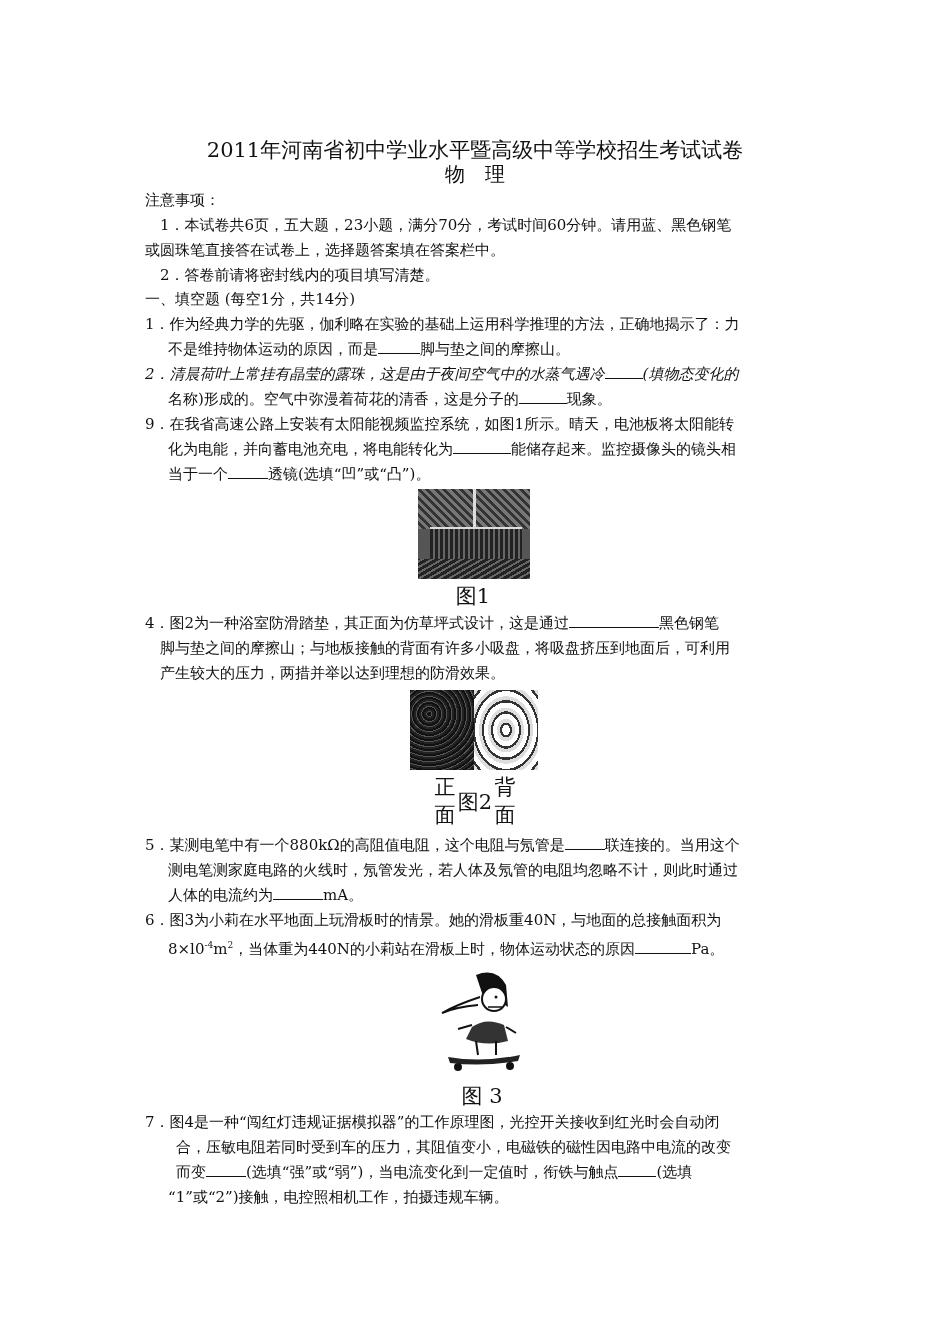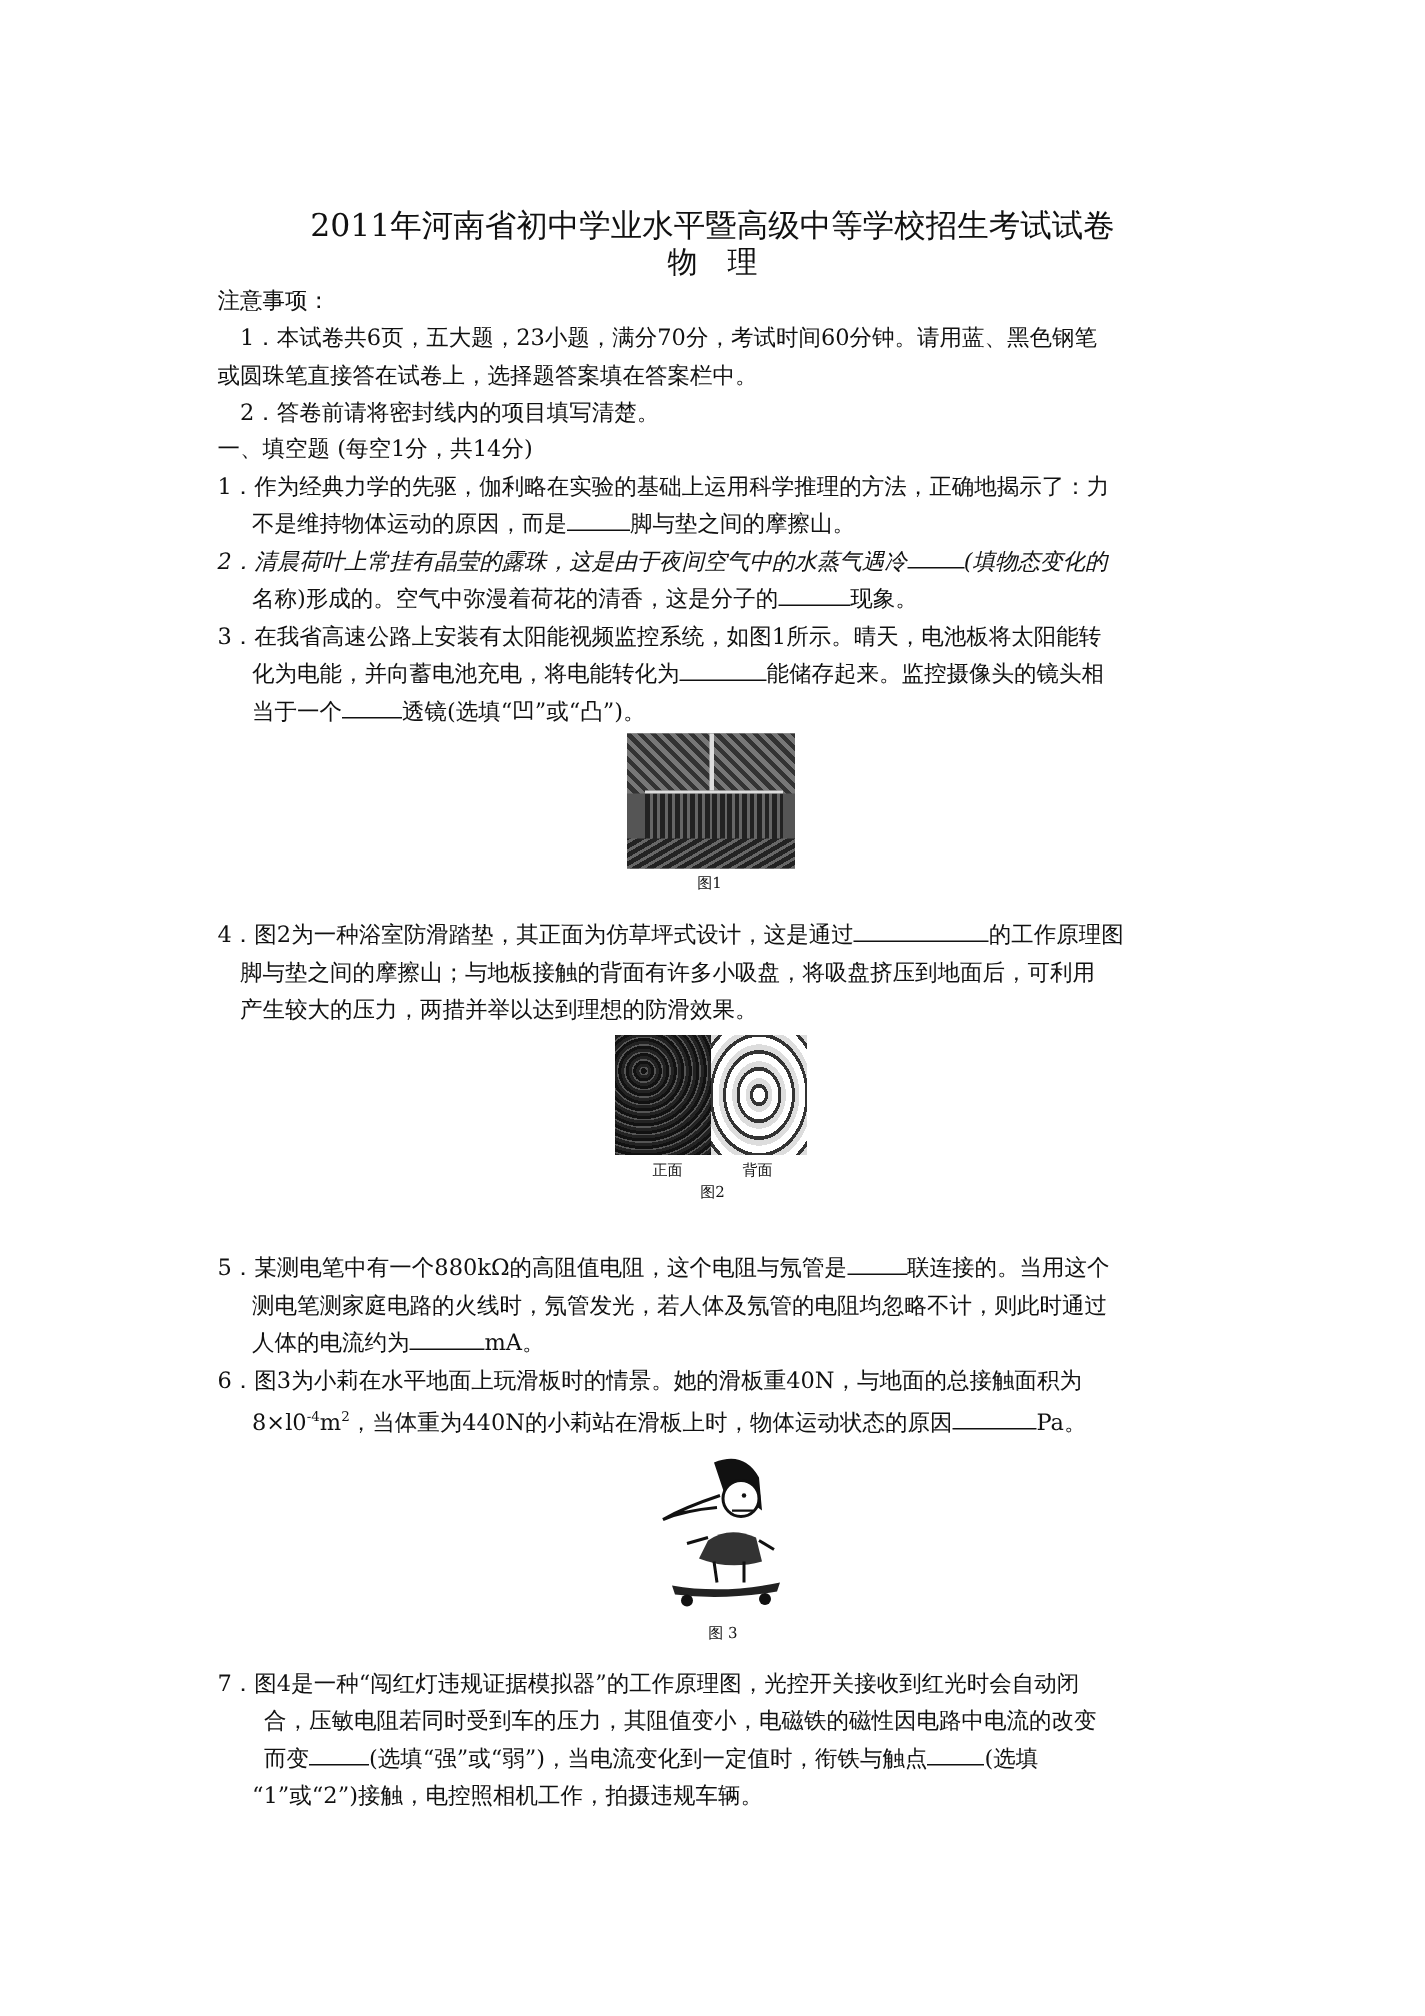--- a/index.html
+++ b/index.html
@@ -3,21 +3,21 @@
 <meta charset="utf-8">
 <style>
   html, body { margin:0; padding:0; background:#ffffff; }
   body { width:950px; height:1344px; position:relative; overflow:hidden;
          font-family:"DejaVu Serif","Liberation Serif",serif; color:#111; }
   .page { position:absolute; left:0; top:12px; width:852px; height:1344px; }
   .title { position:absolute; left:0; width:950px; text-align:center; font-size:21px; }
   .line { position:absolute; left:145px; font-size:15px; white-space:nowrap; line-height:20px; }
   .blank { display:inline-block; border-bottom:1.5px solid #111; height:14px; vertical-align:baseline; }
   .fig { position:absolute; }
-  .figcap { position:absolute; font-size:10px; text-align:center; }
+  .figcap { position:absolute; font-size:21px; text-align:center; }
   .solar { background:
       repeating-linear-gradient(90deg, #222 0 3px, #666 3px 5px),
       #444; }
   .mat-front { background: repeating-radial-gradient(circle at 30% 30%, #111 0 2px, #555 2px 3px, #222 3px 5px); }
   .mat-back { background: repeating-radial-gradient(ellipse at 50% 50%, #fff 0 4px, #333 4px 6px, #ddd 6px 9px); }
 </style>
 </head>
 <body>
 
 <div class="page">
@@ -37,38 +37,38 @@
     <span>不是维持物体运动的原因，而是</span><span class="blank" style="width:42px;"></span><span>脚与垫之间的摩擦山。</span>
   </div>
 
   <div class="line" style="top:352px;font-style:italic;">
     <span>2．清晨荷叶上常挂有晶莹的露珠，这是由于夜间空气中的水蒸气遇冷</span><span class="blank" style="width:38px;"></span><span>(填物态变化的</span>
   </div>
   <div class="line" style="top:377px; left:168px;">
     <span>名称)形成的。空气中弥漫着荷花的清香，这是分子的</span><span class="blank" style="width:48px;"></span><span>现象。</span>
   </div>
 
-  <div class="line" style="top:402px;">3．在我省高速公路上安装有太阳能视频监控系统，如图1所示。晴天，电池板将太阳能转</div>
+  <div class="line" style="top:402px;">9．在我省高速公路上安装有太阳能视频监控系统，如图1所示。晴天，电池板将太阳能转</div>
   <div class="line" style="top:427px; left:168px;">
     <span>化为电能，并向蓄电池充电，将电能转化为</span><span class="blank" style="width:58px;"></span><span>能储存起来。监控摄像头的镜头相</span>
   </div>
   <div class="line" style="top:452px; left:168px;">
     <span>当于一个</span><span class="blank" style="width:40px;"></span><span>透镜(选填“凹”或“凸”)。</span>
   </div>
 
   <div class="fig" style="left:418px; top:477px; width:112px; height:90px; background:#555;">
     <div style="position:absolute; left:0; top:0; width:112px; height:40px; background:repeating-linear-gradient(45deg,#777 0 3px,#333 3px 6px);"></div>
     <div style="position:absolute; left:55px; top:0; width:3px; height:90px; background:#ddd;"></div>
     <div class="solar" style="position:absolute; left:12px; top:38px; width:92px; height:32px; border-top:2px solid #ddd;"></div>
     <div style="position:absolute; left:0; top:70px; width:112px; height:20px; background:repeating-linear-gradient(-30deg,#666 0 2px,#222 2px 5px);"></div>
   </div>
   <div class="figcap" style="left:448px; top:570px; width:50px;">图1</div>
 
   <div class="line" style="top:601px;">
-    <span>4．图2为一种浴室防滑踏垫，其正面为仿草坪式设计，这是通过</span><span class="blank" style="width:90px;"></span><span>的工作原理图</span>
+    <span>4．图2为一种浴室防滑踏垫，其正面为仿草坪式设计，这是通过</span><span class="blank" style="width:90px;"></span><span>黑色钢笔</span>
   </div>
   <div class="line" style="top:626px; left:160px;">脚与垫之间的摩擦山；与地板接触的背面有许多小吸盘，将吸盘挤压到地面后，可利用</div>
   <div class="line" style="top:651px; left:160px;">产生较大的压力，两措并举以达到理想的防滑效果。</div>
 
   <div class="fig mat-front" style="left:410px; top:678px; width:64px; height:80px;"></div>
   <div class="fig mat-back" style="left:474px; top:678px; width:64px; height:80px;"></div>
   <div class="figcap" style="left:425px; top:761px; width:40px;">正面</div>
   <div class="figcap" style="left:485px; top:761px; width:40px;">背面</div>
   <div class="figcap" style="left:450px; top:776px; width:50px;">图2</div>
 

